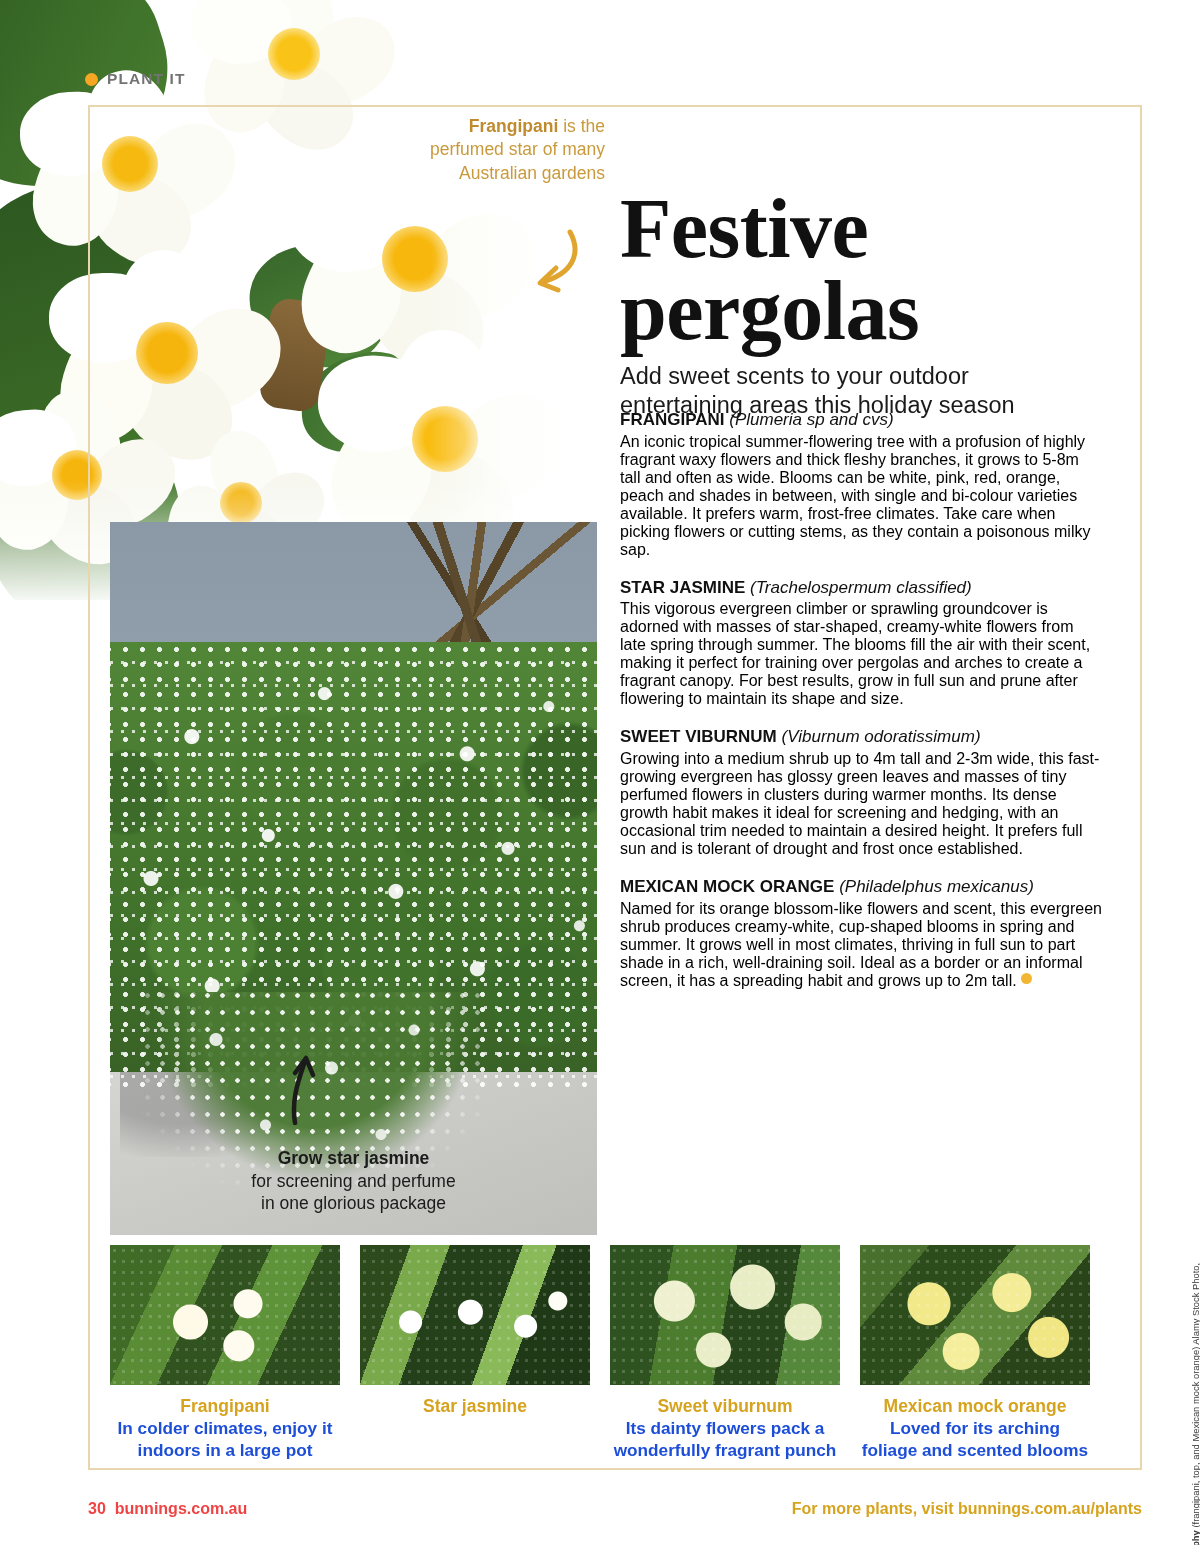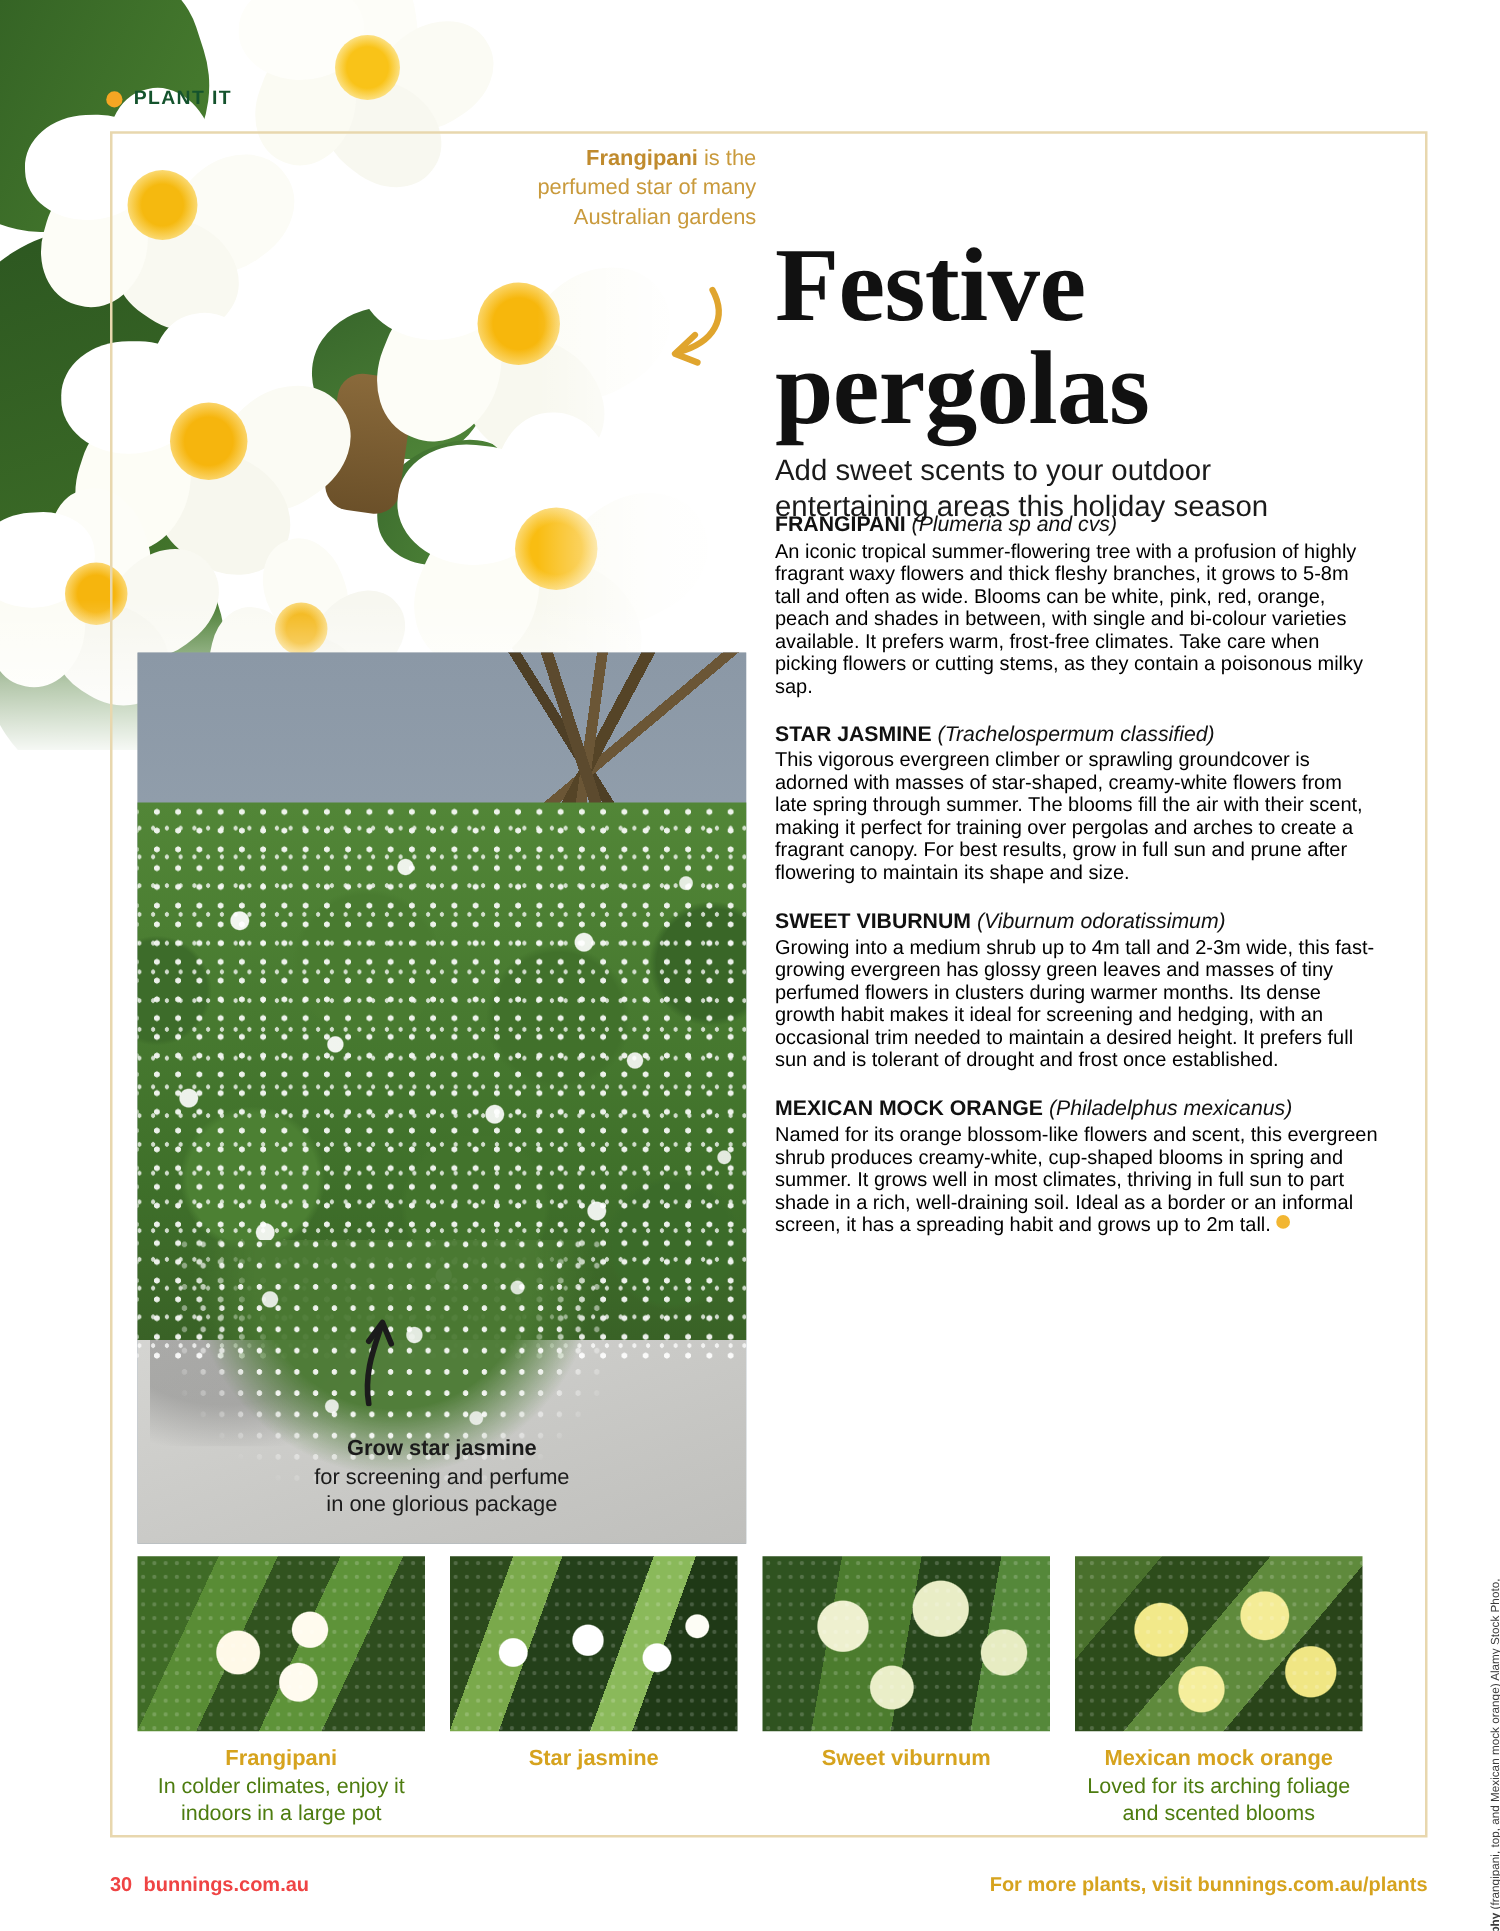--- a/index.html
+++ b/index.html
@@ -36,21 +36,21 @@
   .kicker{
     position:absolute;left:85px;top:70px;
     display:flex;align-items:center;gap:9px;
     z-index:40;
   }
   .kicker-dot{
     width:13px;height:13px;border-radius:50%;background:#f5a623;
     display:block;
   }
   .kicker-label{
-    font-size:15.5px;font-weight:bold;letter-spacing:1.1px;color:#14532d;
+    font-size:15.5px;font-weight:bold;letter-spacing:1.1px;color:#737373;
     font-family:"Liberation Sans",sans-serif;
   }
 
   
   .pull{
     position:absolute;left:400px;top:115px;width:205px;
     text-align:right;color:#c99a3c;
     font-size:17.5px;line-height:1.33;
     z-index:40;
   }
@@ -164,22 +164,22 @@
   }
   .thumb{width:230px;}
   .thumb-img{
     width:230px;height:140px;overflow:hidden;position:relative;background:#3d5c2a;
   }
   .thumb-title{
     margin-top:11px;text-align:center;color:#d6a31e;
     font-weight:bold;font-size:17.5px;
   }
   .thumb-cap{
-    margin-top:1px;text-align:center;color:#4d7c0f;
-    font-size:17.2px;line-height:1.26;
+    margin-top:1px;text-align:center;color:#1d4ed8;
+    font-size:17.2px;line-height:1.26;font-weight:bold;
   }
 
   
   .t1{background:
       radial-gradient(circle at 35% 55%, #fff9e8 0 17px, transparent 18px),
       radial-gradient(circle at 35% 55%, #f7cf3f 0 7px, transparent 8px),
       radial-gradient(circle at 60% 42%, #fffbee 0 14px, transparent 15px),
       radial-gradient(circle at 60% 42%, #f8d347 0 6px, transparent 7px),
       radial-gradient(circle at 56% 72%, #fffbef 0 15px, transparent 16px),
       radial-gradient(circle at 56% 72%, #f7cf3f 0 6px, transparent 7px),
@@ -408,20 +408,21 @@
           <div class="t-speck"></div>
         </div>
       <div class="thumb-title">Star jasmine</div>
     </div>
 
     <div class="thumb">
       <div class="thumb-img t3">
           <div class="t-speck"></div>
         </div>
       <div class="thumb-title">Sweet viburnum</div>
+      <div class="thumb-cap">Its dainty flowers pack a wonderfully fragrant punch</div>
     </div>
 
     <div class="thumb">
       <div class="thumb-img t4">
           <div class="t-speck"></div>
         </div>
       <div class="thumb-title">Mexican mock orange</div>
       <div class="thumb-cap">Loved for its arching foliage and scented blooms</div>
     </div>
 

